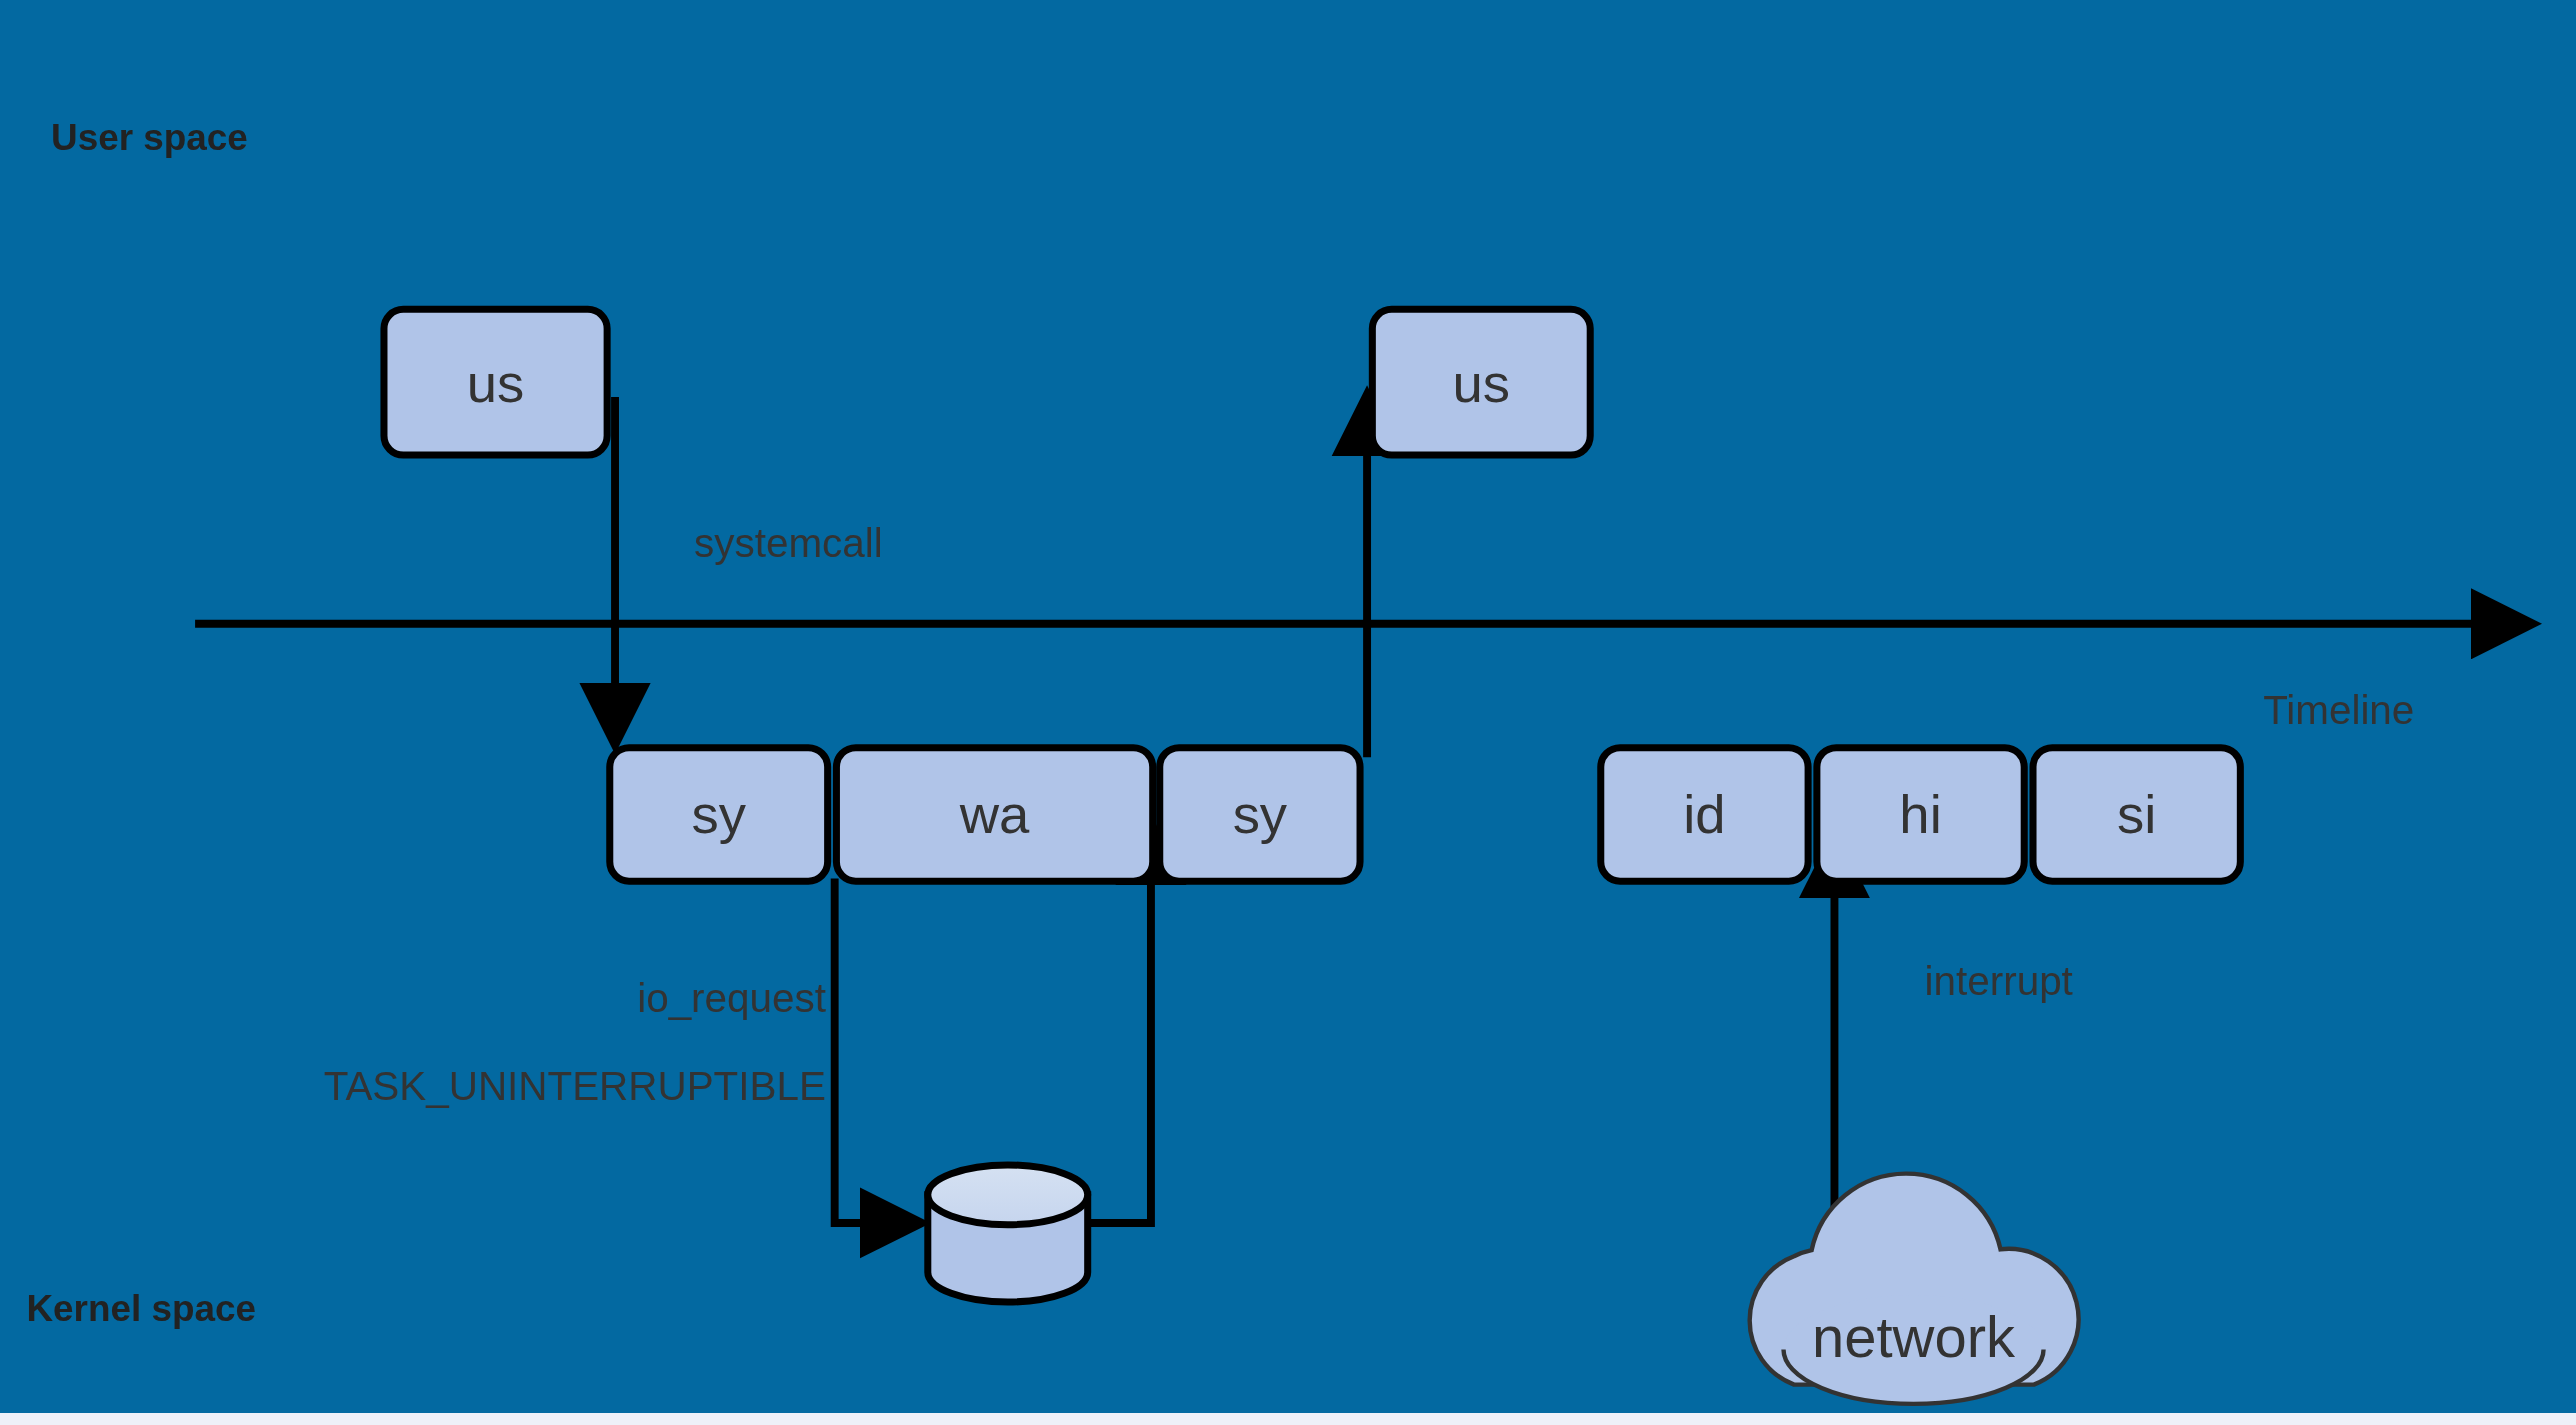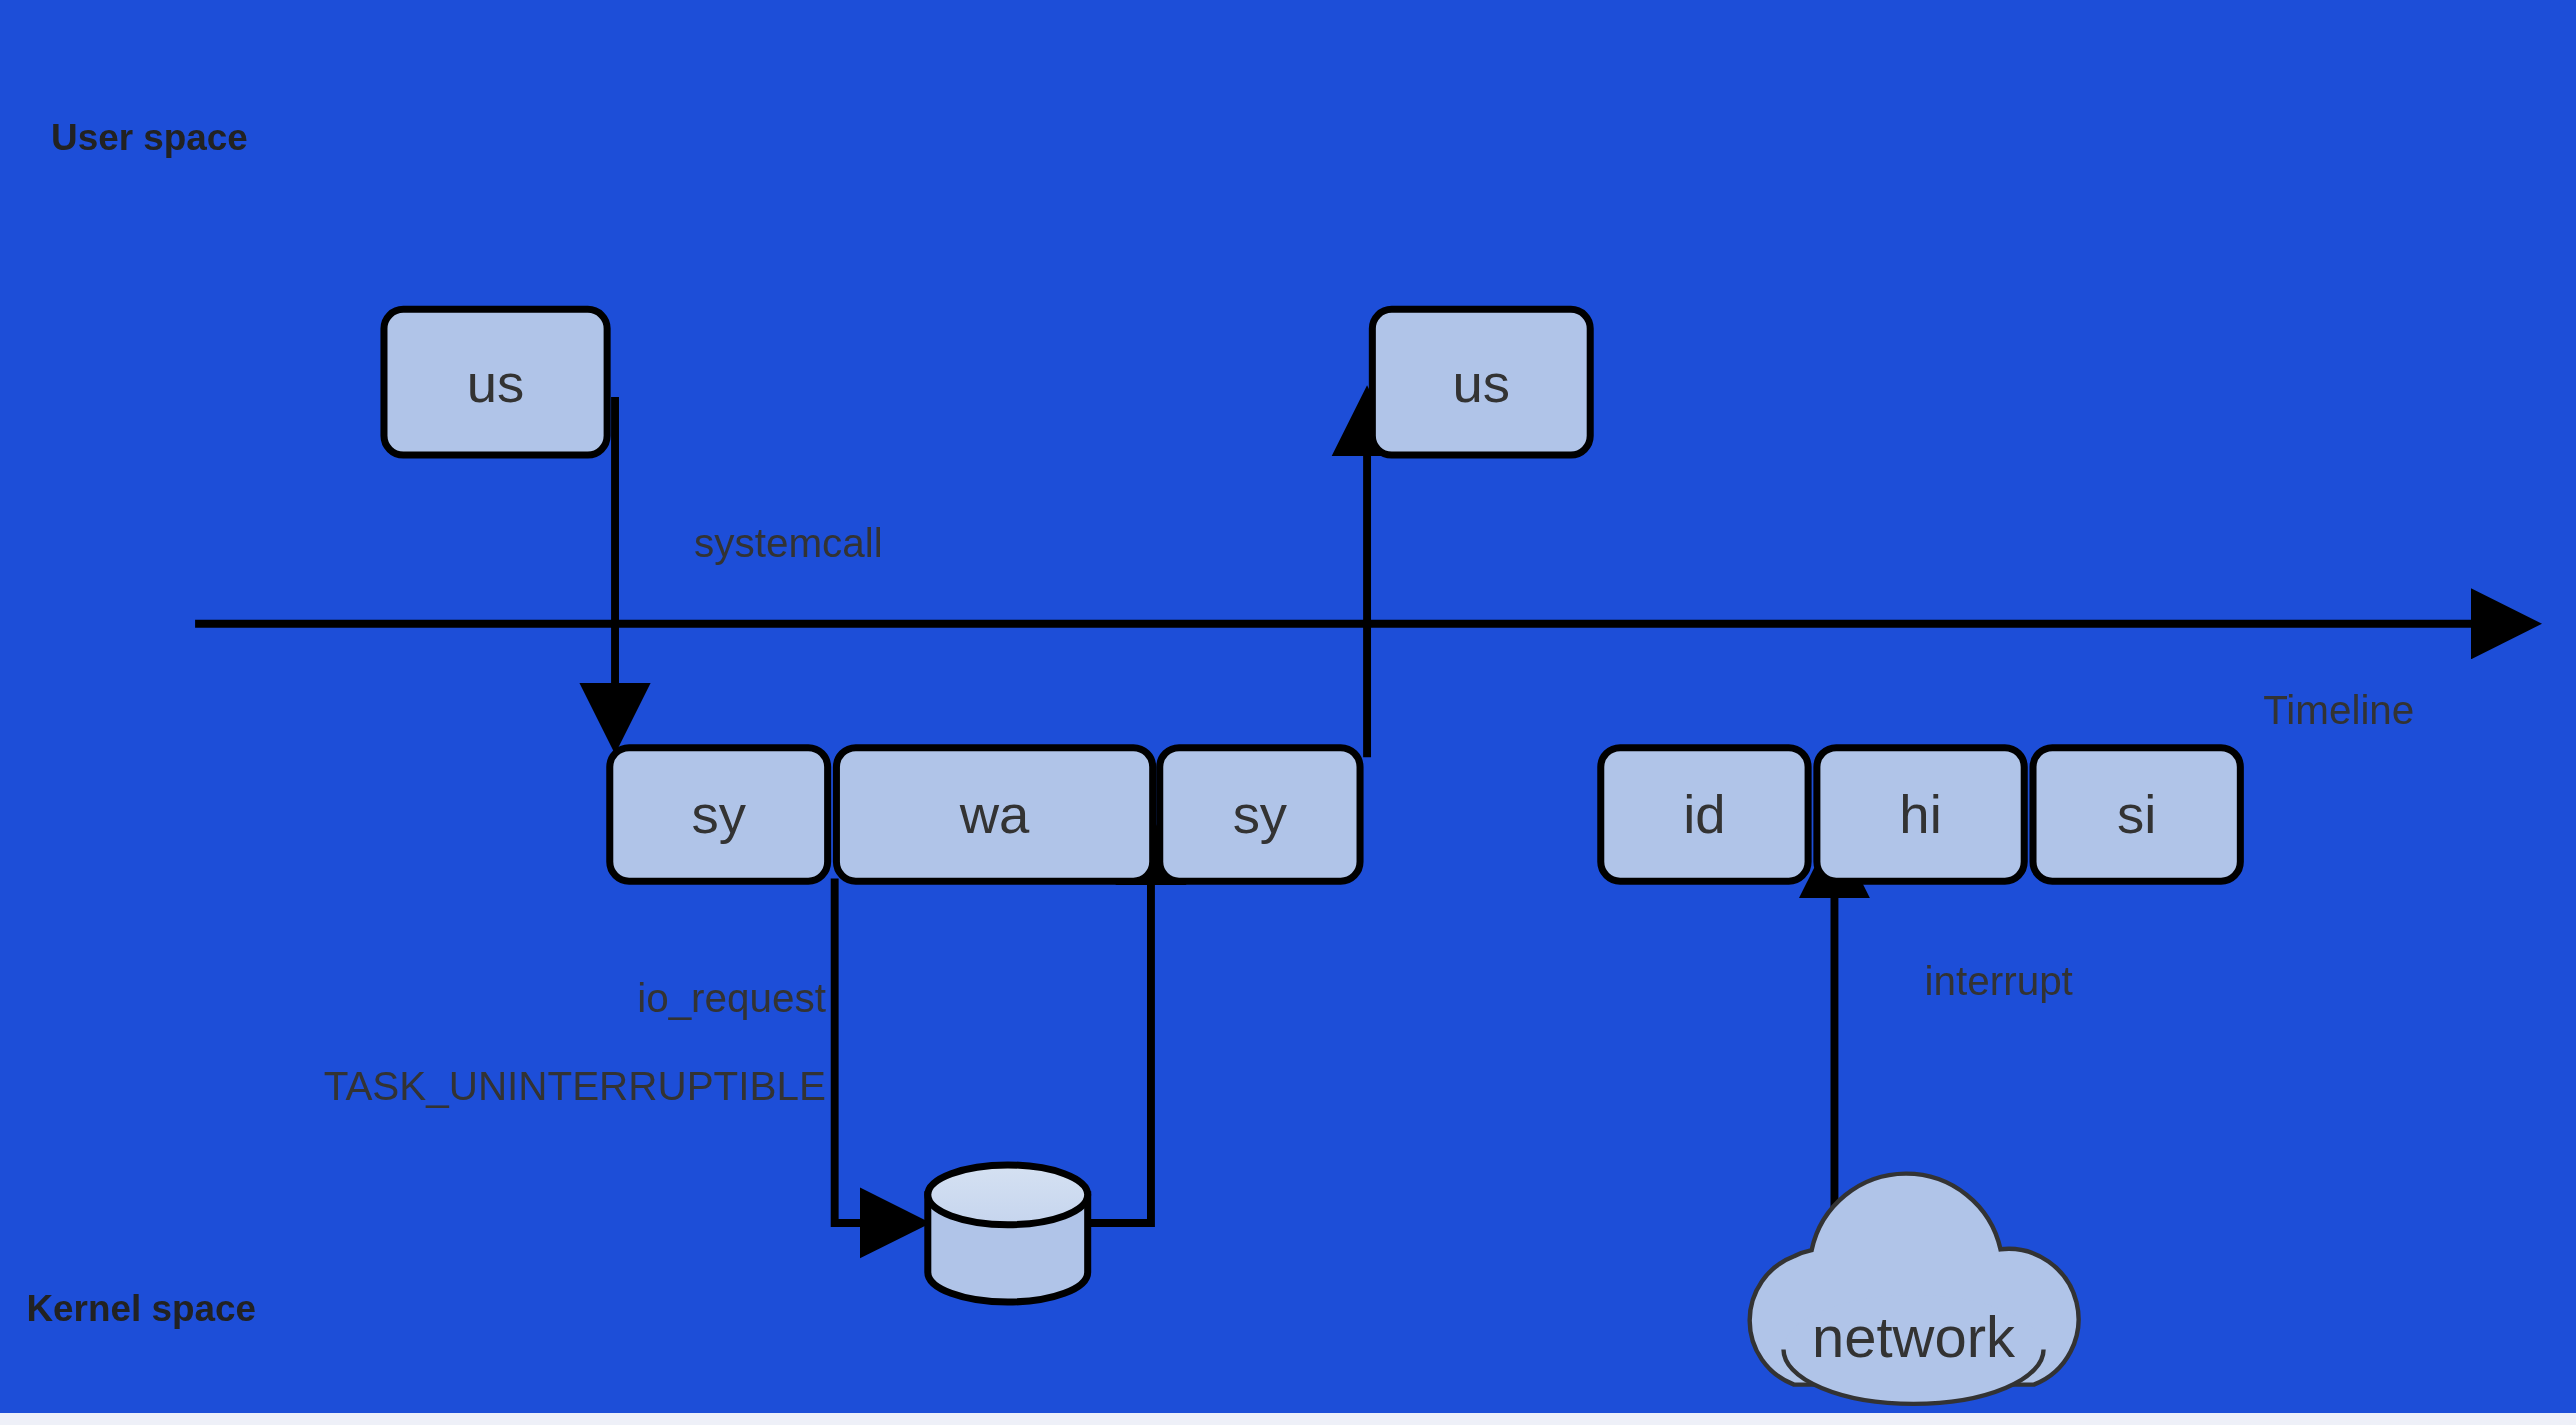--- a/index.html
+++ b/index.html
@@ -9,21 +9,21 @@
     background: #f4f6fc;
   }
   body {
     font-family: "Liberation Sans", sans-serif;
     -webkit-font-smoothing: antialiased;
   }
   #canvas {
     position: relative;
     width: 2576px;
     height: 1425px;
-    background: #1d4ed8;
+    background: #0369a1;
     overflow: hidden;
   }
   #diagram-svg {
     position: absolute;
     inset: 0;
     width: 2576px;
     height: 1425px;
     display: block;
   }
   .bottom-strip {

